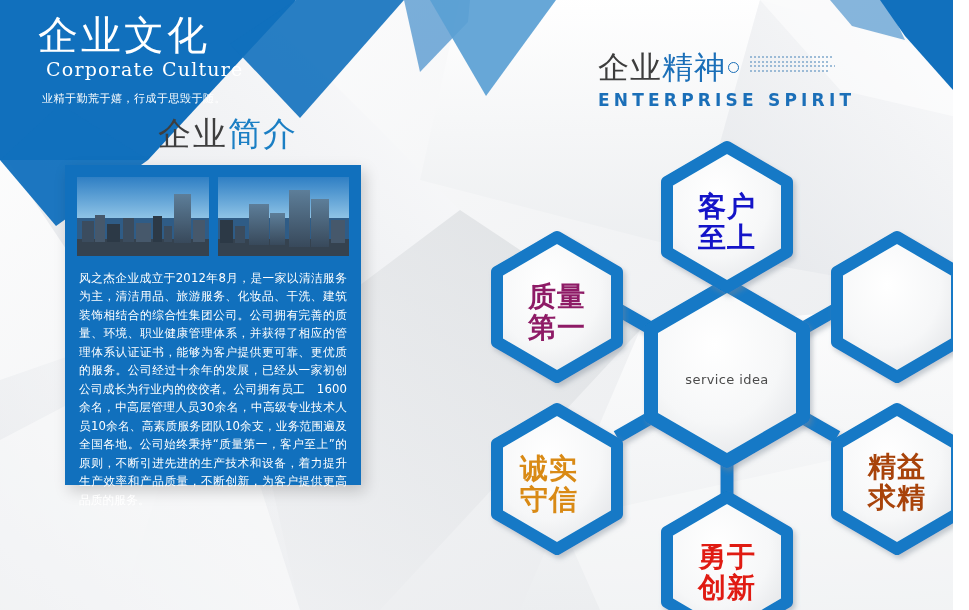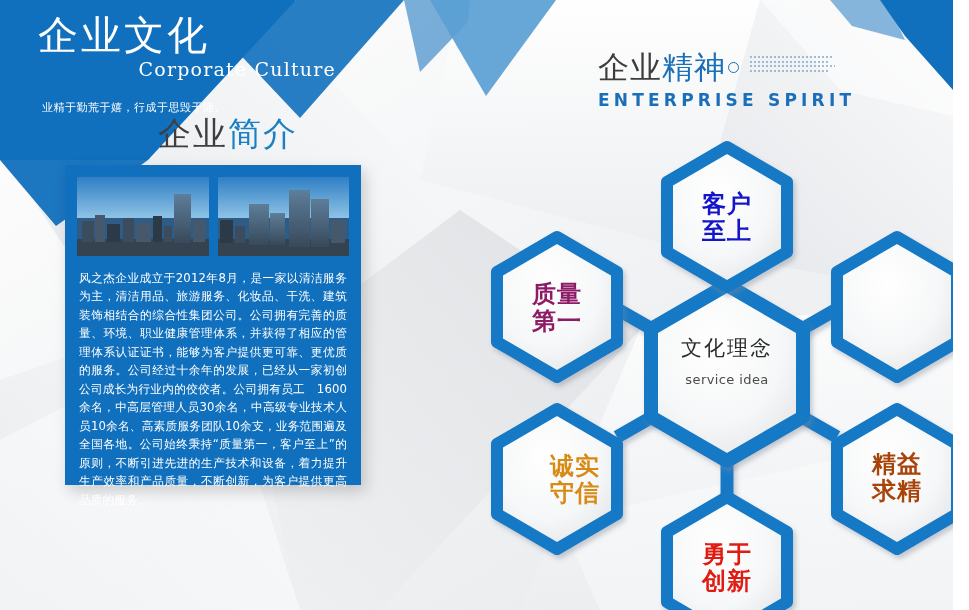--- a/index.html
+++ b/index.html
@@ -33,27 +33,27 @@
     line-height:1.05;
     font-weight:400;
     text-align:left;
     padding-left:2px;
   }
   .banner-en{
     font-family:"DejaVu Serif","Liberation Serif",serif;
     font-size:19px;
     letter-spacing:1.2px;
     margin-top:2px;
-    text-align:right;
+    text-align:left;
     padding-left:10px;
   }
   .banner-sub{
     font-size:11px;
     letter-spacing:0.5px;
-    margin-top:20px;
+    margin-top:11px;
     text-align:left;
     padding-left:6px;
     white-space:nowrap;
   }
 
   
   .intro-heading{
     position:absolute;
     left:158px;top:112px;
     font-size:33px;
@@ -172,21 +172,21 @@
 
   .hexlabel{
     position:absolute;
     text-align:center;
     line-height:1.12;
     font-weight:700;
     letter-spacing:1px;
     white-space:pre-line;
     pointer-events:none;
   }
-  .hl-sat{font-size:24px;}
+  .hl-sat{font-size:28px;}
   .hl-center-cn{
     font-size:21px;
     font-weight:400;
     color:#2b2b2b;
     letter-spacing:2px;
   }
   .hl-center-en{
     font-size:13px;
     font-weight:400;
     color:#4b4b4b;
@@ -350,23 +350,22 @@
     <div class="hexlabel hl-sat" style="left:192px;top:76px;width:100px;color:#1414c8;">客户
 至上</div>
 
 
     <div class="hexlabel hl-sat" style="left:362px;top:338px;width:100px;color:#a8430a;font-family:Liberation Mono, monospace;">精益
 求精</div>
 
     <div class="hexlabel hl-sat" style="left:192px;top:426px;width:100px;color:#e01b12;">勇于
 创新</div>
 
-    <div class="hexlabel hl-sat" style="left:40px;top:338px;width:100px;color:#d98a15;">诚实
+    <div class="hexlabel hl-sat" style="left:14px;top:338px;width:100px;color:#d98a15;">诚实
 守信</div>
 
     <div class="hexlabel hl-sat" style="left:22px;top:166px;width:100px;color:#8e1b66;">质量
 第一</div>
 
-    <div class="hexlabel hl-center-cn" style="left:162px;top:222px;width:160px;">文化理念</div>
     <div class="hexlabel hl-center-en" style="left:162px;top:258px;width:160px;">service idea</div>
   </div>
 
 </div>
 
 </body></html>

